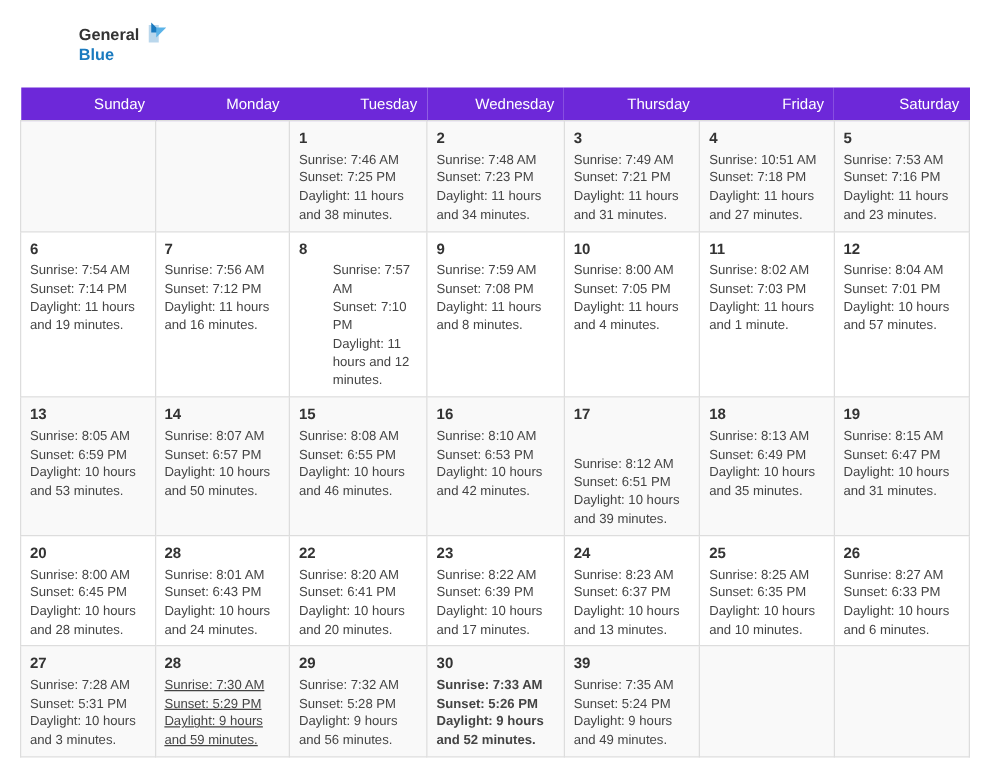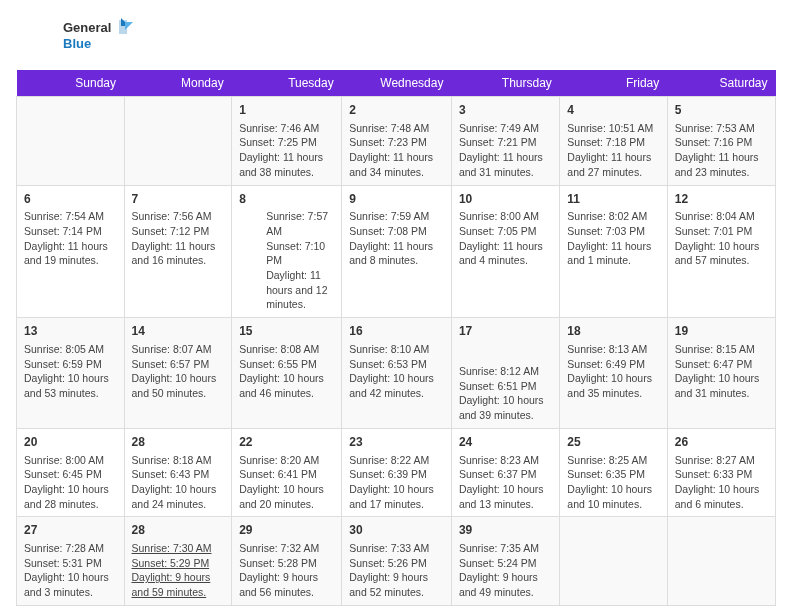--- a/index.html
+++ b/index.html
@@ -232,21 +232,21 @@
       </tr>
       <tr>
         <td>
           <span class="day-number">20</span>
           <div class="day-detail" style="white-space: pre-line;">Sunrise: 8:00 AM
 Sunset: 6:45 PM
 Daylight: 10 hours and 28 minutes.</div>
         </td>
         <td>
           <span class="day-number">28</span>
-          <div class="day-detail" style="white-space: pre-line;">Sunrise: 8:18 AM
+          <div class="day-detail" style="white-space: pre-line;">Sunrise: 8:01 AM
 Sunset: 6:43 PM
 Daylight: 10 hours and 24 minutes.</div>
         </td>
         <td>
           <span class="day-number">22</span>
           <div class="day-detail" style="white-space: pre-line;">Sunrise: 8:20 AM
 Sunset: 6:41 PM
 Daylight: 10 hours and 20 minutes.</div>
         </td>
         <td>
@@ -288,21 +288,21 @@
 Daylight: 9 hours and 59 minutes.</div>
         </td>
         <td>
           <span class="day-number">29</span>
           <div class="day-detail" style="white-space: pre-line;">Sunrise: 7:32 AM
 Sunset: 5:28 PM
 Daylight: 9 hours and 56 minutes.</div>
         </td>
         <td>
           <span class="day-number">30</span>
-          <div class="day-detail" style="white-space: pre-line;">Sunrise: 7:33 AM
+          <div class="day-detail" style="white-space: pre-line; font-weight: bold;">Sunrise: 7:33 AM
 Sunset: 5:26 PM
 Daylight: 9 hours and 52 minutes.</div>
         </td>
         <td>
           <span class="day-number">39</span>
           <div class="day-detail" style="white-space: pre-line;">Sunrise: 7:35 AM
 Sunset: 5:24 PM
 Daylight: 9 hours and 49 minutes.</div>
         </td>
         <td class="empty-cell"></td>

